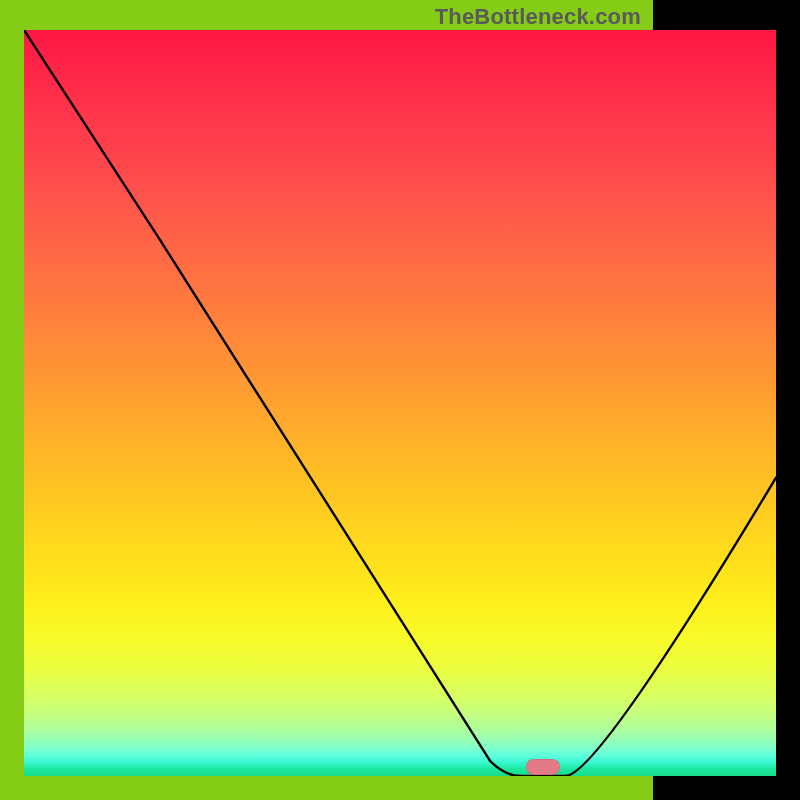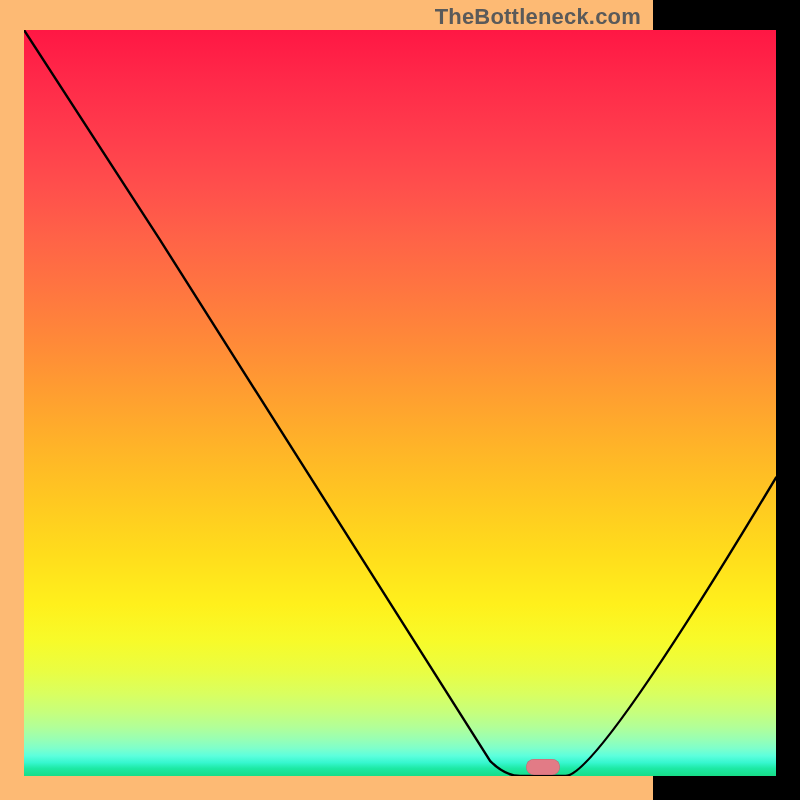--- a/index.html
+++ b/index.html
@@ -7,21 +7,21 @@
     padding: 0;
     width: 800px;
     height: 800px;
     background: #000;
     overflow: hidden;
   }
   .frame {
     position: relative;
     width: 653px;
     height: 800px;
-    background: #fdba74;
+    background: #84cc16;
   }
   .watermark {
     position: absolute;
     top: 4px;
     right: 12px;
     font-family: Arial, Helvetica, sans-serif;
     font-size: 22px;
     font-weight: 600;
     color: #5a5a5a;
     letter-spacing: 0.2px;

